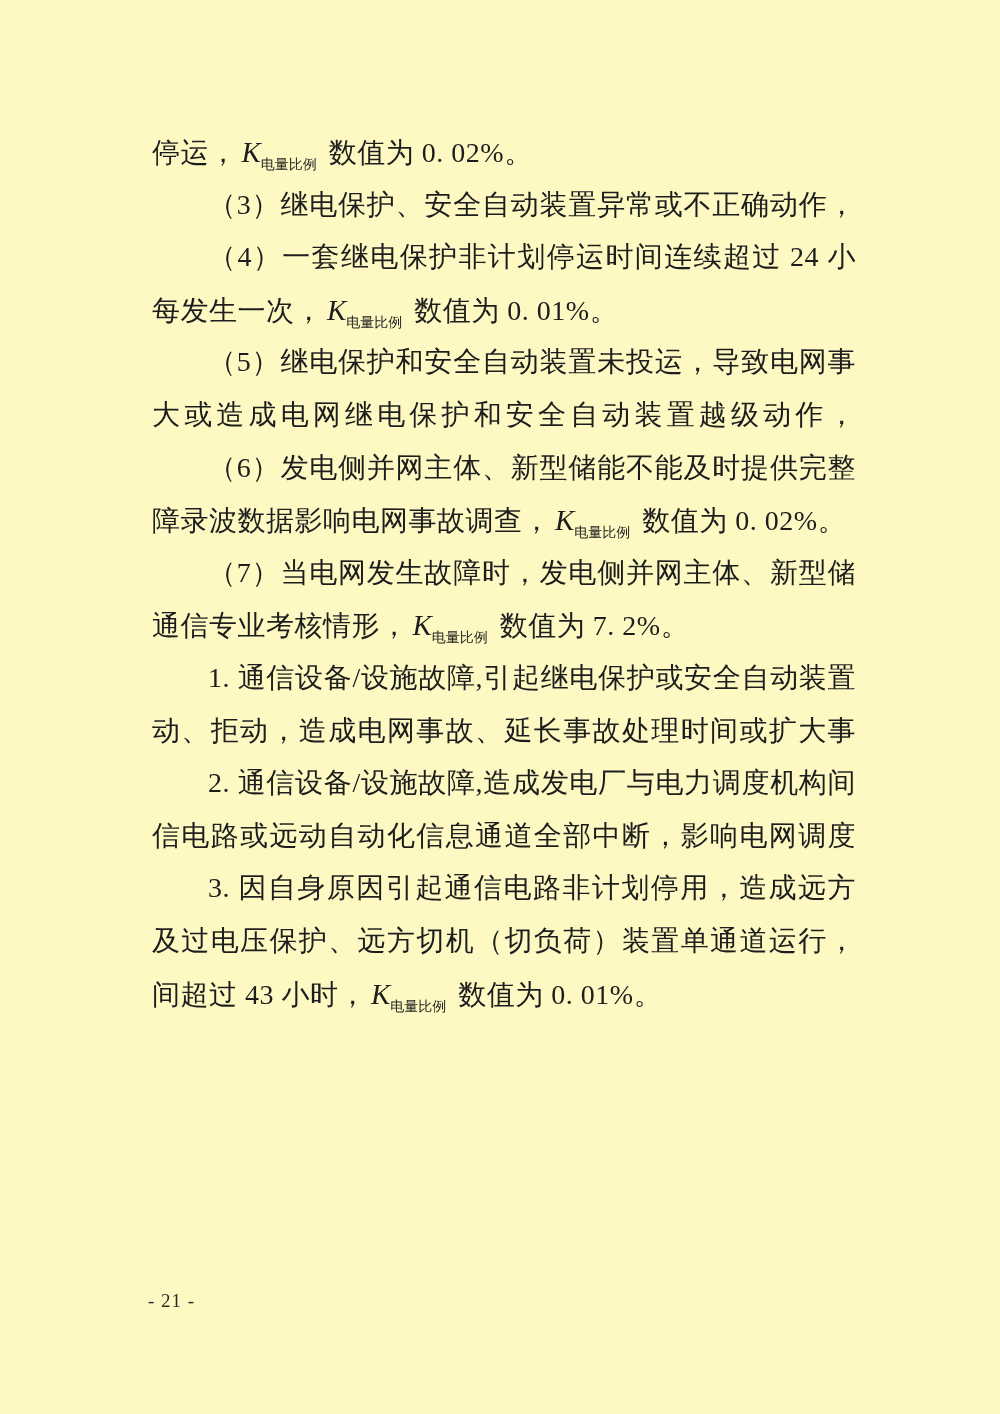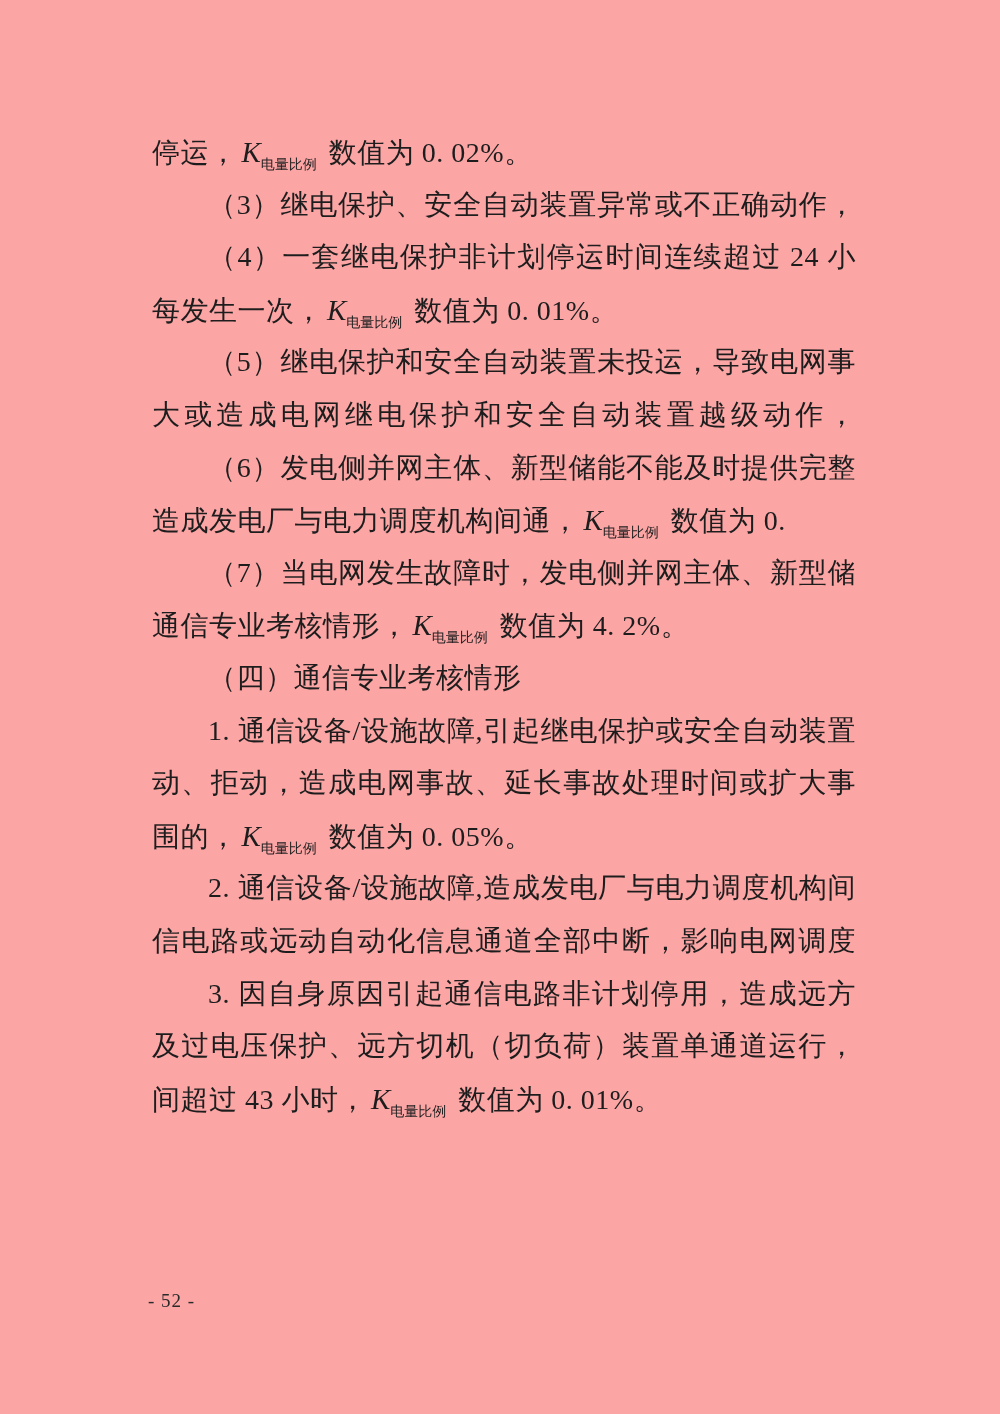--- a/index.html
+++ b/index.html
@@ -5,21 +5,21 @@
   html, body {
     margin: 0;
     padding: 0;
     background: #e8e8e8;
   }
   .page {
     position: relative;
     width: 1000px;
     height: 1414px;
     margin: 0 auto;
-    background: #fca5a5;
+    background: #fef9c3;
     color: #1d1d1d;
     font-family: "Liberation Serif", "DejaVu Serif", serif;
     overflow: hidden;
   }
   .doc-body {
     position: absolute;
     left: 152px;
     top: 126px;
     width: 704px;
   }
@@ -70,29 +70,27 @@
 
 <div class="page">
   <div class="doc-body" id="doc-body">
       <div class="line"><span>停运，</span><span class="k-symbol"><span class="k-base">K</span><span class="k-sub">电量比例</span></span><span>数值为 0. 02%。</span></div>
       <div class="line indent fill"><span>（3）继电保护、安全自动装置异常或不正确动作，造成</span></div>
       <div class="line indent fill"><span>（4）一套继电保护非计划停运时间连续超过 24 小时，</span></div>
       <div class="line"><span>每发生一次，</span><span class="k-symbol"><span class="k-base">K</span><span class="k-sub">电量比例</span></span><span>数值为 0. 01%。</span></div>
       <div class="line indent fill"><span>（5）继电保护和安全自动装置未投运，导致电网事故扩</span></div>
       <div class="line fill"><span>大或造成电网继电保护和安全自动装置越级动作，</span></div>
       <div class="line indent fill"><span>（6）发电侧并网主体、新型储能不能及时提供完整的故</span></div>
-      <div class="line"><span>造成发电厂与电力调度机构间通，</span><span class="k-symbol"><span class="k-base">K</span><span class="k-sub">电量比例</span></span><span>数值为 0. 02%。</span></div>
+      <div class="line"><span>障录波数据影响电网事故调查，</span><span class="k-symbol"><span class="k-base">K</span><span class="k-sub">电量比例</span></span><span>数值为 0. 02%。</span></div>
       <div class="line indent fill"><span>（7）当电网发生故障时，发电侧并网主体、新型储能继</span></div>
-      <div class="line"><span>通信专业考核情形，</span><span class="k-symbol"><span class="k-base">K</span><span class="k-sub">电量比例</span></span><span>数值为 4. 2%。</span></div>
-      <div class="line indent"><span>（四）通信专业考核情形</span></div>
+      <div class="line"><span>通信专业考核情形，</span><span class="k-symbol"><span class="k-base">K</span><span class="k-sub">电量比例</span></span><span>数值为 7. 2%。</span></div>
       <div class="line indent fill"><span>1. 通信设备/设施故障,引起继电保护或安全自动装置误</span></div>
       <div class="line fill"><span>动、拒动，造成电网事故、延长事故处理时间或扩大事故范</span></div>
-      <div class="line"><span>围的，</span><span class="k-symbol"><span class="k-base">K</span><span class="k-sub">电量比例</span></span><span>数值为 0. 05%。</span></div>
       <div class="line indent fill"><span>2. 通信设备/设施故障,造成发电厂与电力调度机构间通</span></div>
       <div class="line fill"><span>信电路或远动自动化信息通道全部中断，影响电网调度和发</span></div>
       <div class="line indent fill"><span>3. 因自身原因引起通信电路非计划停用，造成远方跳闸</span></div>
       <div class="line fill"><span>及过电压保护、远方切机（切负荷）装置单通道运行，且时</span></div>
       <div class="line"><span>间超过 43 小时，</span><span class="k-symbol"><span class="k-base">K</span><span class="k-sub">电量比例</span></span><span>数值为 0. 01%。</span></div>
     </div>
   <div class="footer">
-    <span>- 52 -</span>
+    <span>- 21 -</span>
   </div>
 </div>
 
 </body></html>

